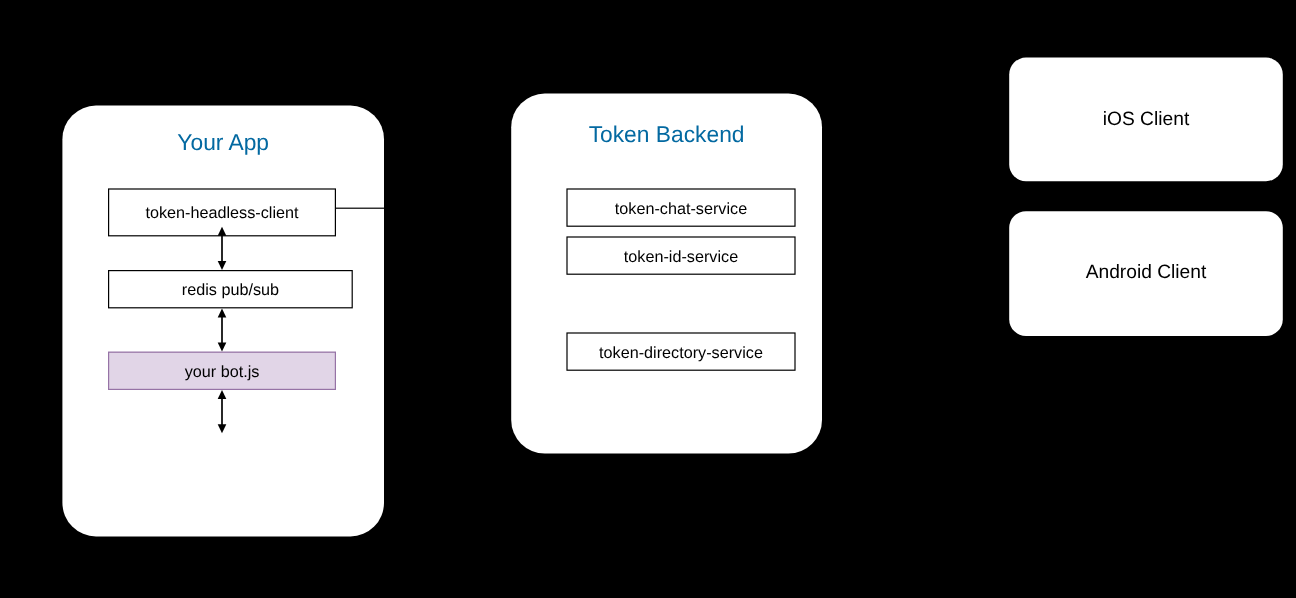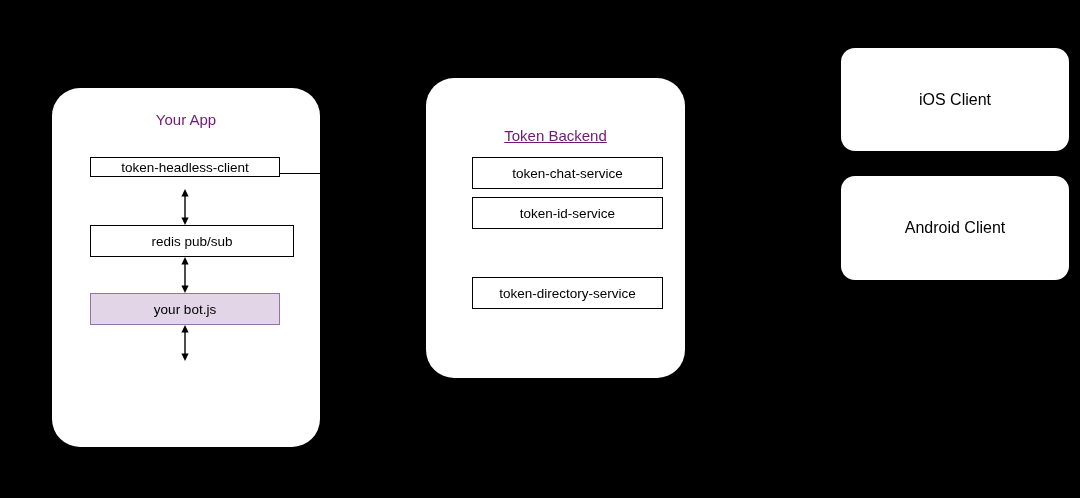--- a/index.html
+++ b/index.html
@@ -23,22 +23,22 @@
     position: absolute;
     background: #ffffff;
     border-radius: 28px;
   }
 
   .group-title {
     position: absolute;
     left: 0;
     width: 100%;
     text-align: center;
-    color: #701a75;
-    font-size: 15px;
+    color: #0369a1;
+    font-size: 19px;
     line-height: 20px;
     white-space: nowrap;
   }
 
   
   .svc-box {
     position: absolute;
     background: #ffffff;
     border: 1px solid #000000;
     color: #000000;
@@ -84,21 +84,21 @@
 </style>
 </head>
 <body>
 
 <div id="canvas">
 
   <div class="group-card" style="left:52px; top:88px; width:268px; height:359px;">
     <div class="group-title" style="top:22px;">Your App</div>
   </div>
 
-  <div class="svc-box" style="left:90px; top:157px; width:190px; height:20px;">
+  <div class="svc-box" style="left:90px; top:157px; width:190px; height:40px;">
     <span>token-headless-client</span>
   </div>
 
   <div class="svc-box" style="left:90px; top:225px; width:204px; height:32px;">
     <span>redis pub/sub</span>
   </div>
 
   <div class="svc-box highlight" style="left:90px; top:293px; width:190px; height:32px;">
     <span>your bot.js</span>
   </div>
@@ -124,21 +124,21 @@
     <svg width="14" height="36" viewBox="0 0 14 36" aria-hidden="true">
       <line x1="7" y1="3" x2="7" y2="33" stroke="#000000" stroke-width="1.4"></line>
       <polygon points="7,0 3.4,7.5 10.6,7.5" fill="#000000"></polygon>
       <polygon points="7,36 3.4,28.5 10.6,28.5" fill="#000000"></polygon>
     </svg>
   </div>
 
   <div class="hconn" style="left:280px; top:173px; width:41px;"></div>
 
   <div class="group-card" style="left:426px; top:78px; width:259px; height:300px;">
-    <div class="group-title" style="top:48px;text-decoration:underline;">Token Backend</div>
+    <div class="group-title" style="top:25px;">Token Backend</div>
   </div>
 
   <div class="svc-box" style="left:472px; top:157px; width:191px; height:32px;justify-content:center;">
     <span>token-chat-service</span>
   </div>
 
   <div class="svc-box" style="left:472px; top:197px; width:191px; height:32px;">
     <span>token-id-service</span>
   </div>
 

